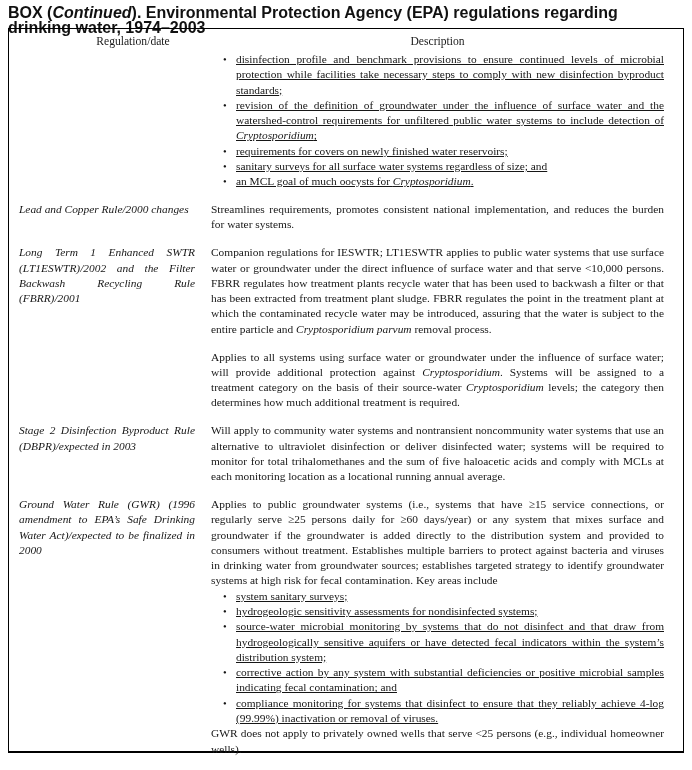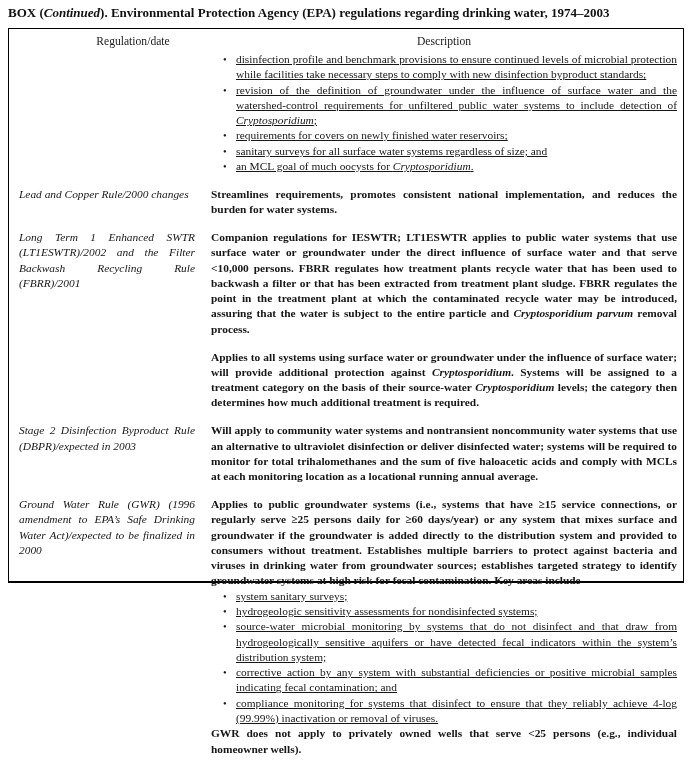--- a/index.html
+++ b/index.html
@@ -9,36 +9,36 @@
     overflow: hidden;
     font-family: "Liberation Serif", serif;
     color: #161616;
   }
   .page { position: relative; width: 692px; height: 770px; }
 
   .box-title {
     position: absolute;
     left: 8px; top: 5px;
     width: 676px;
-    font-family: Liberation Serif, serif;
+    font-family: Liberation Sans, sans-serif;
     font-weight: bold;
-    font-size: 13px;
+    font-size: 16px;
     line-height: 15px;
     color: #111;
   }
   .box-title i { font-style: italic; }
 
   .box-table {
     position: absolute;
     left: 8px; top: 28px;
-    width: 676px; height: 555px;
+    width: 676px; height: 725px;
     box-sizing: border-box;
     border: 1px solid #000;
     border-bottom-width: 2px;
-    padding: 5px 6px 8px 10px;
+    padding: 5px 19px 8px 10px;
   }
 
   .header-row {
     display: grid;
     grid-template-columns: 176px 16px 1fr;
   }
   .hdr {
     text-align: center;
     font-size: 11.6px;
     line-height: 15px;
@@ -59,21 +59,21 @@
     font-size: 11.4px;
     line-height: 15.3px;
     text-align: justify;
     font-style: italic;
   }
   .cell-desc {
     grid-column: 3;
     font-size: 11.4px;
     line-height: 15.3px;
   }
-  .para { text-align: justify; font-weight: bold; }
+  .para { text-align: justify; }
   .bullet { display: flex; }
   .glyph {
     flex: 0 0 13px;
     margin-left: 12px;
     font-size: 10.5px;
     line-height: 15.3px;
   }
   .btext { flex: 1; text-align: justify; text-decoration: underline; }
   i { font-style: italic; }
 </style>

